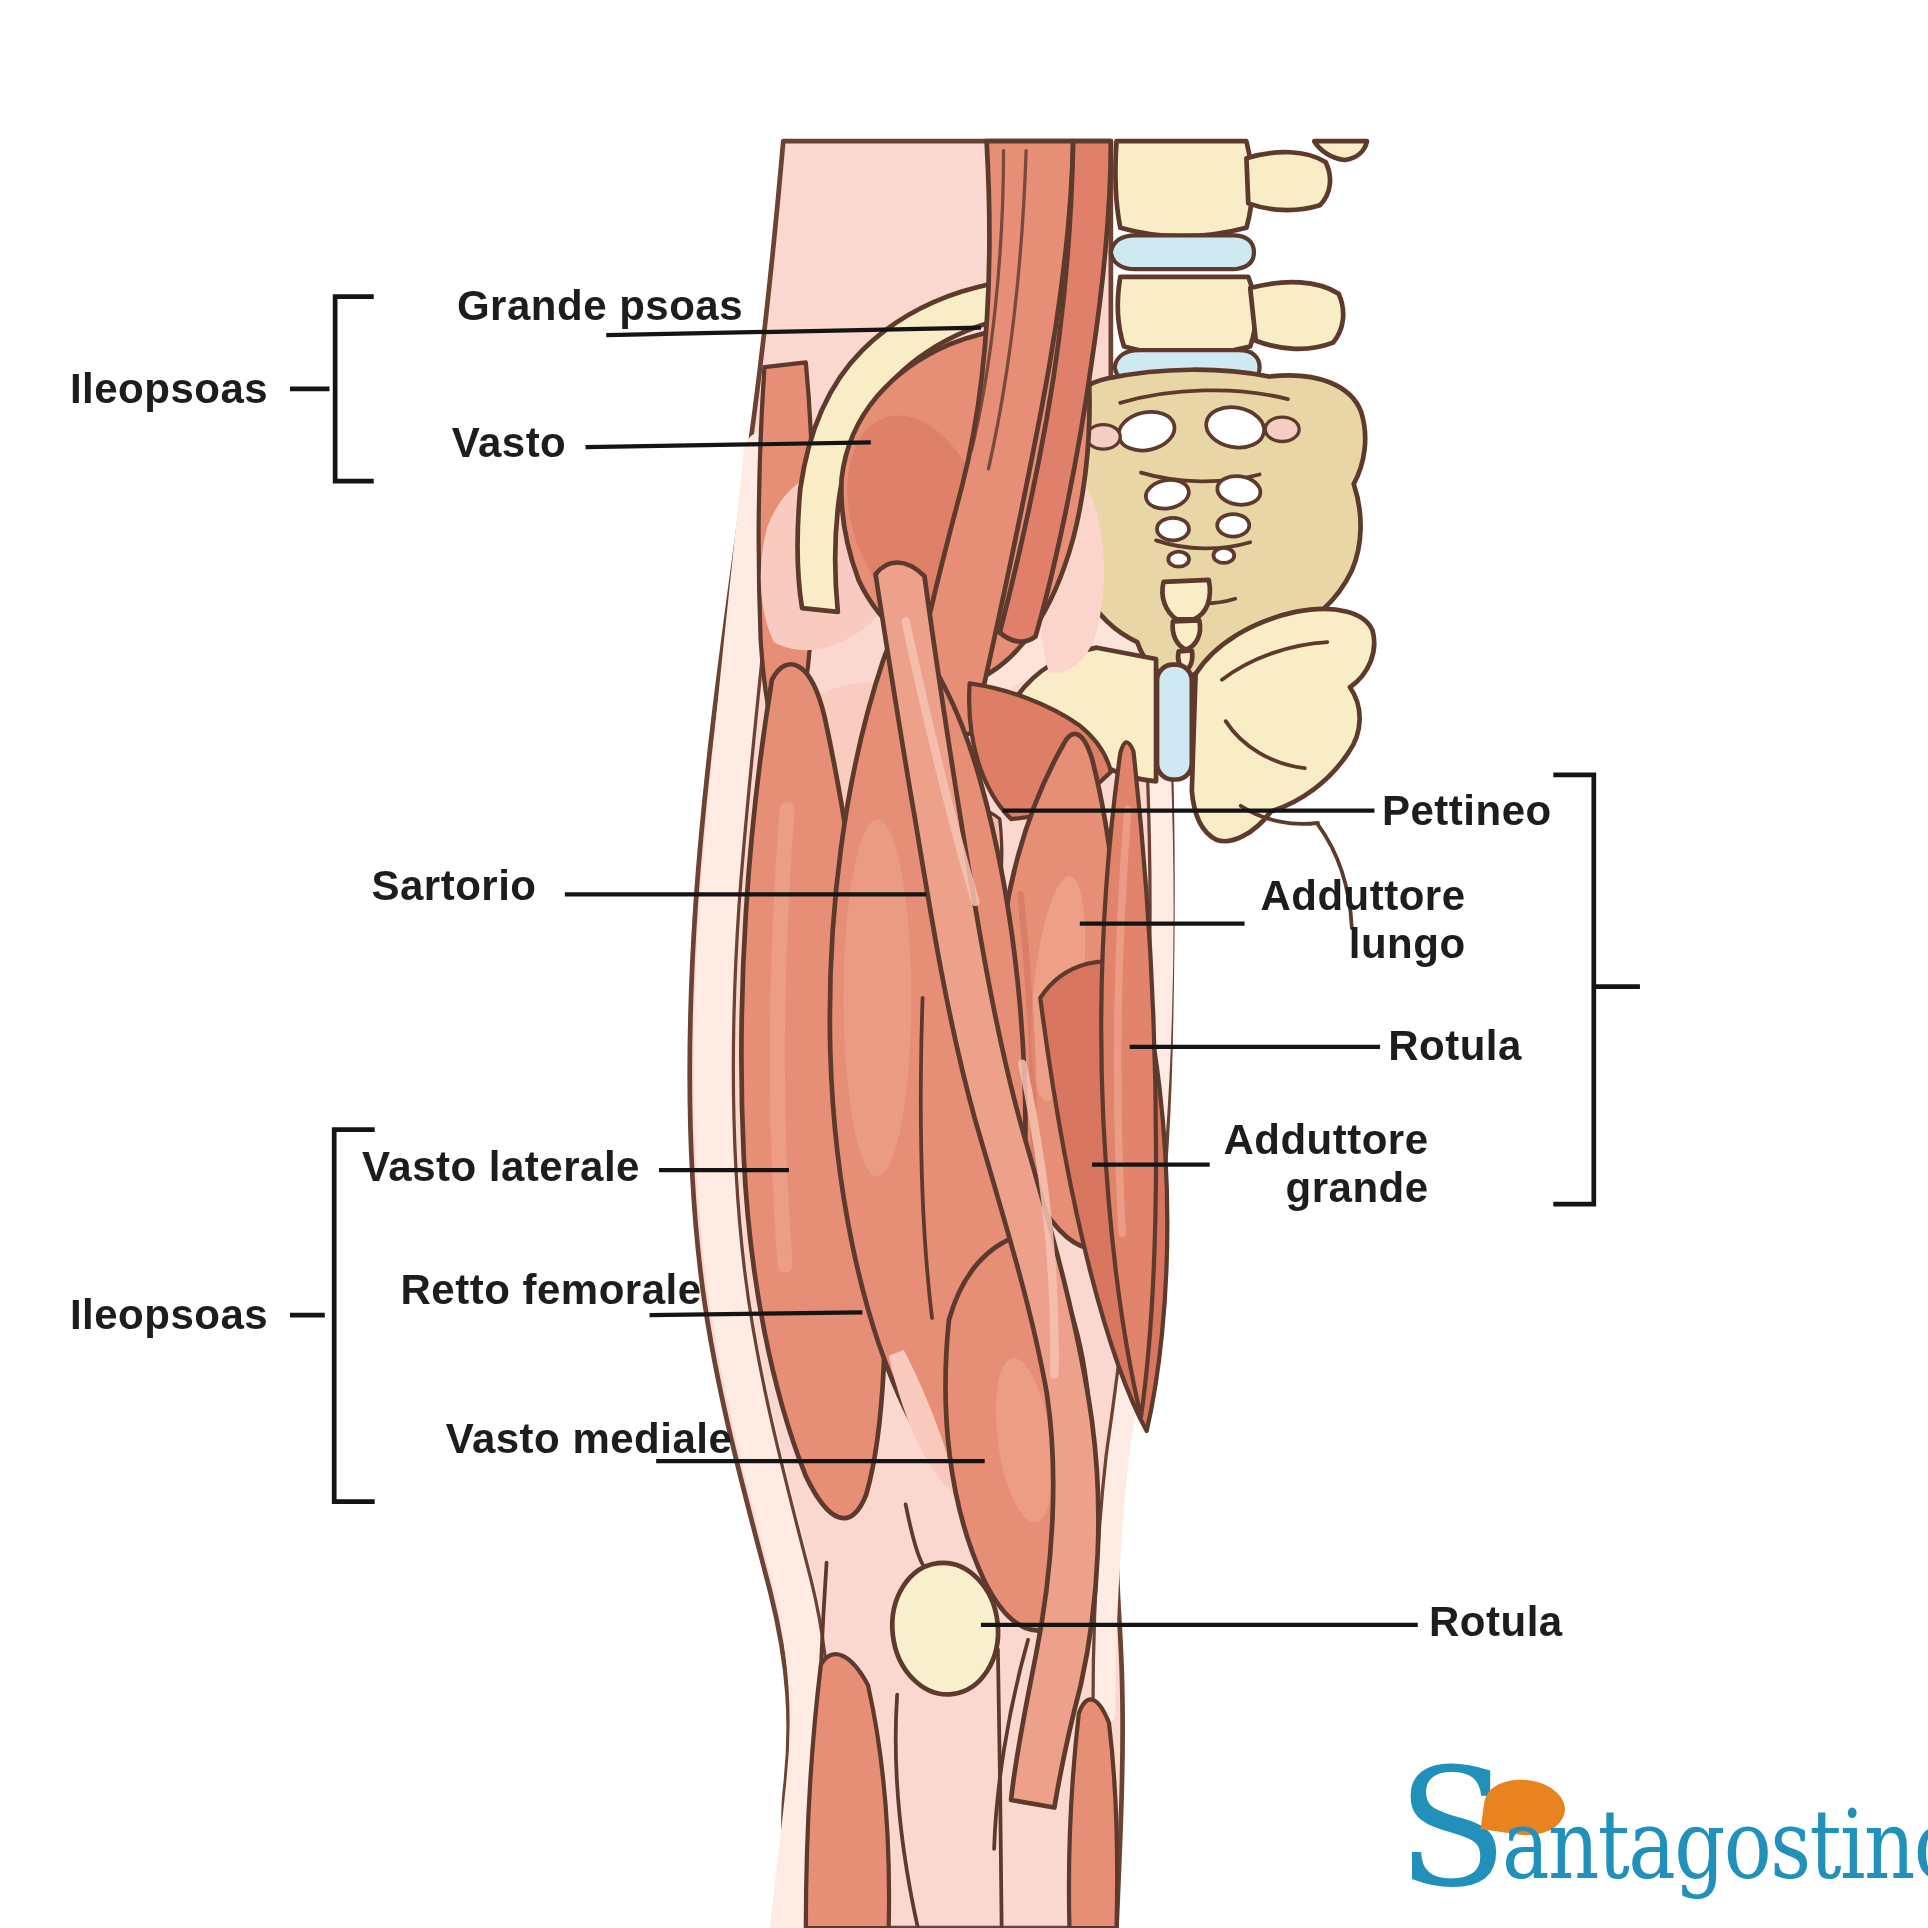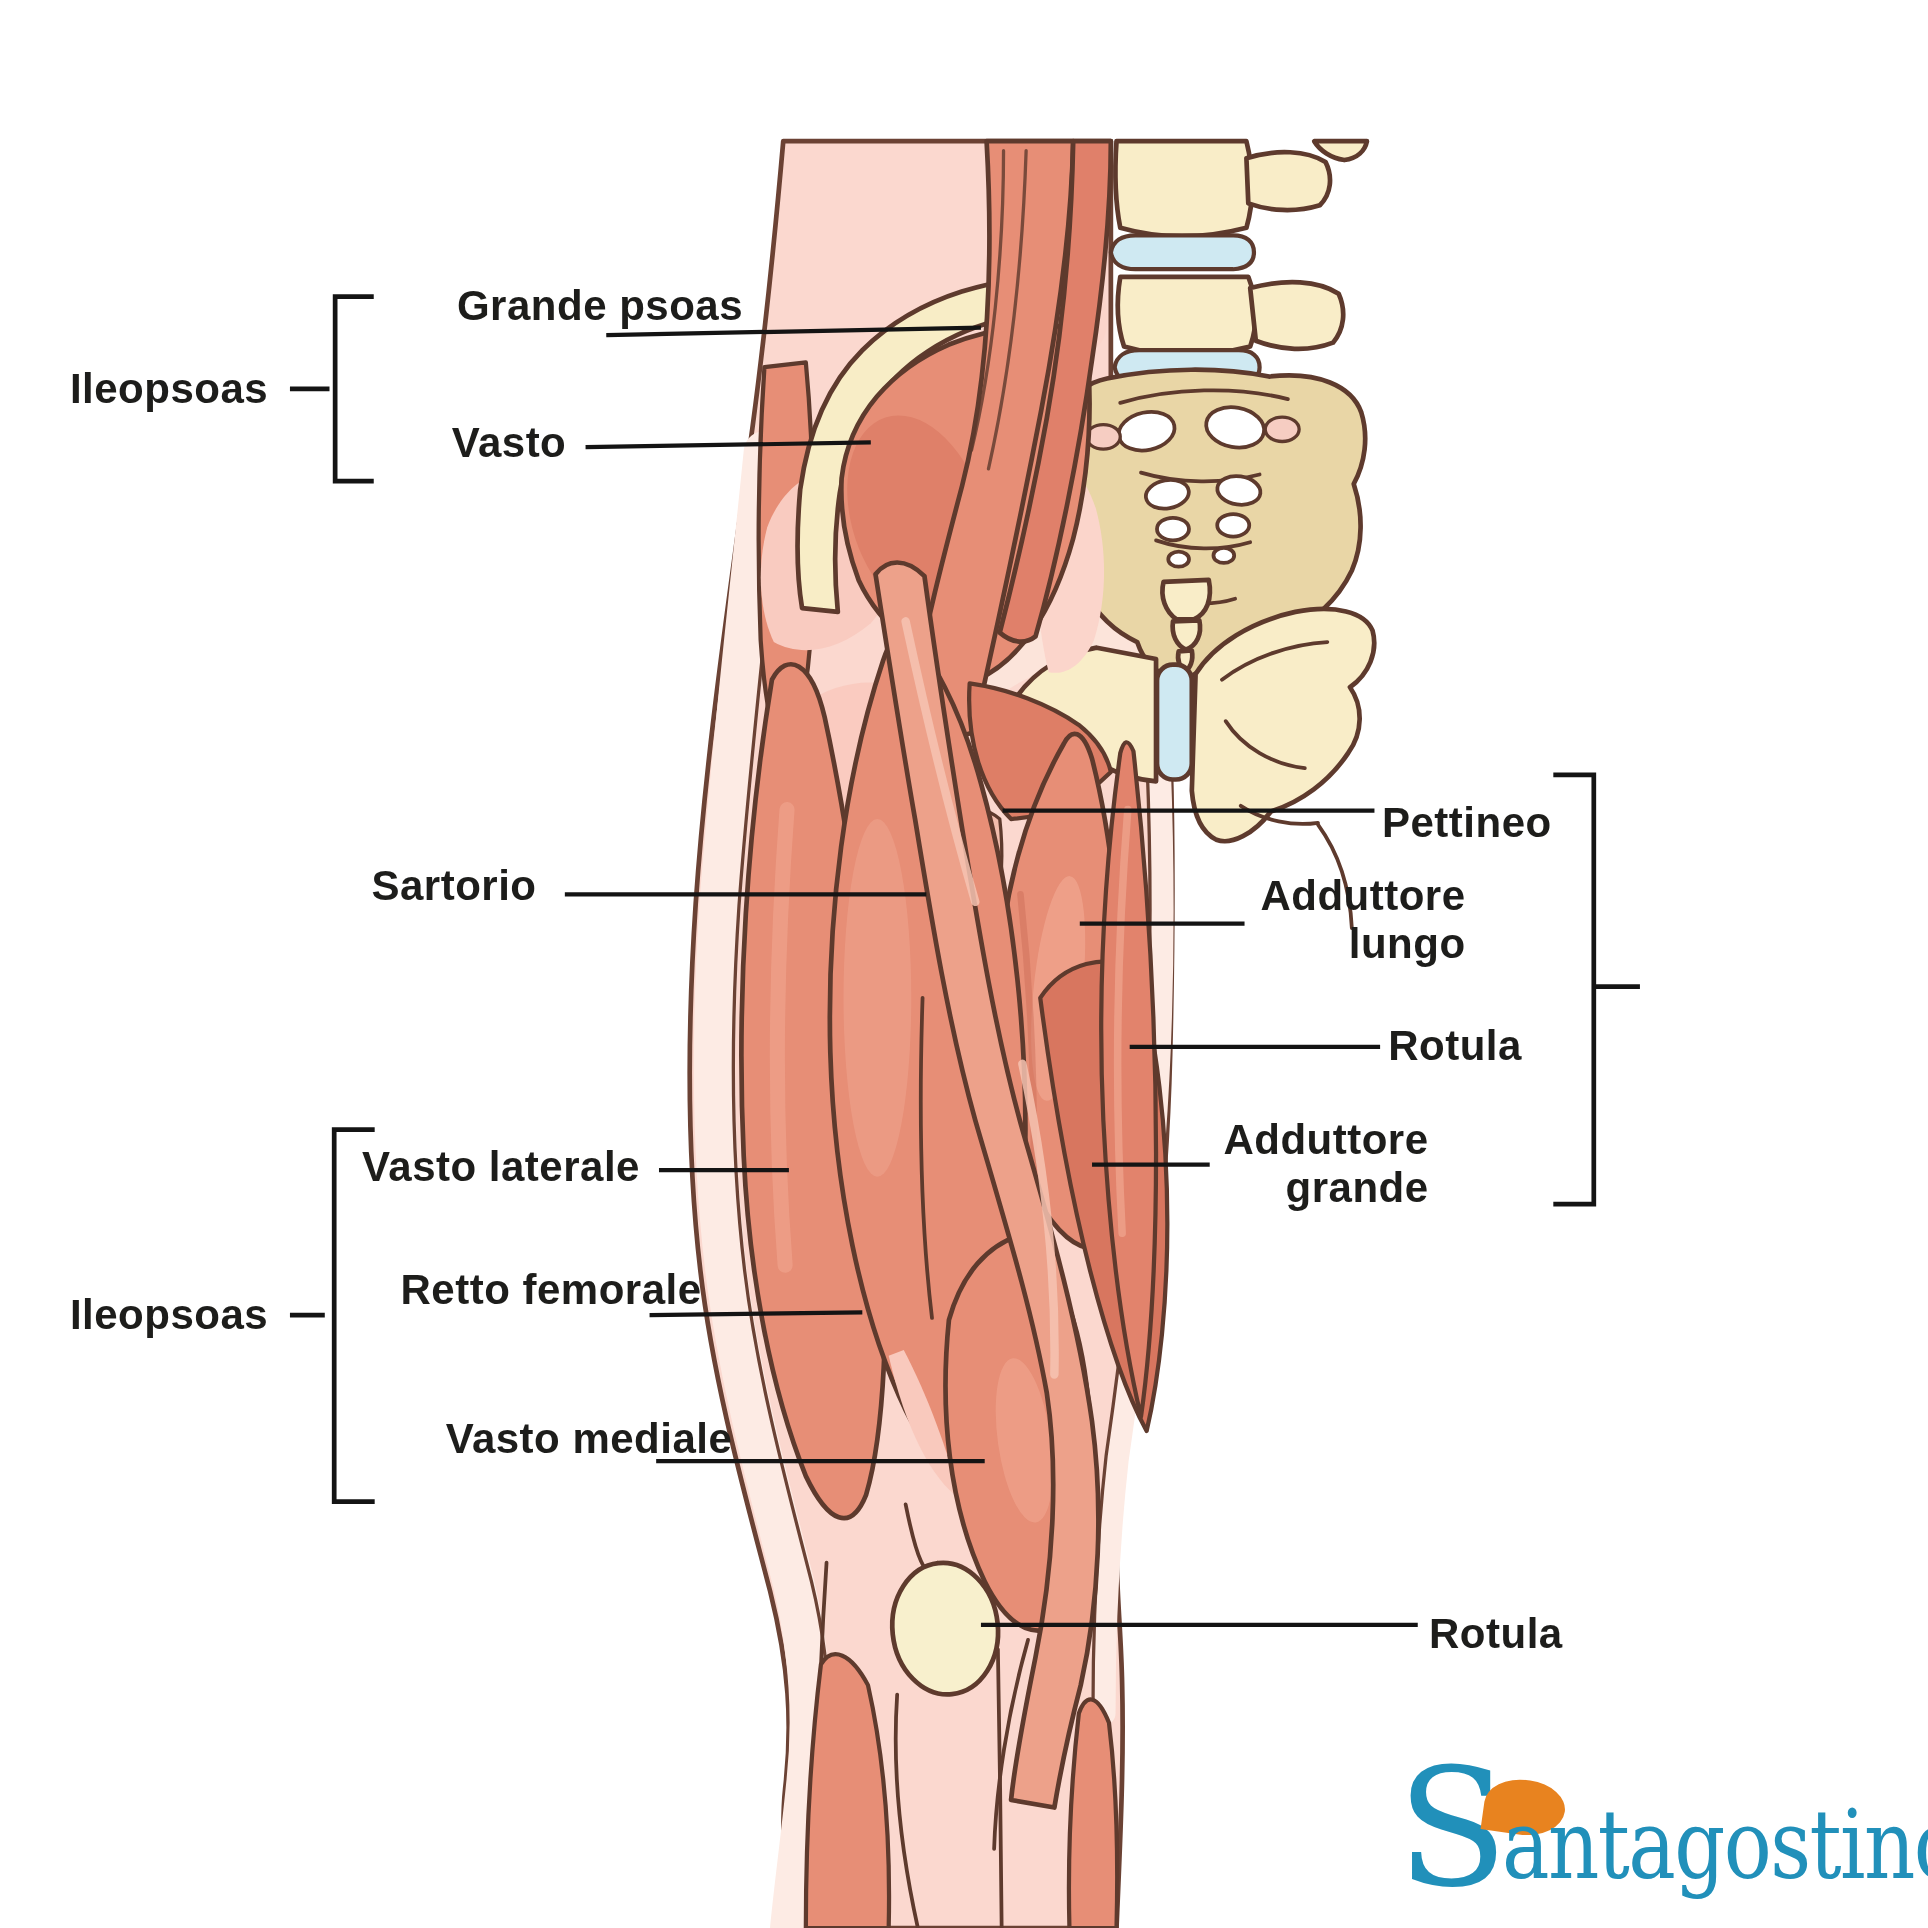--- a/index.html
+++ b/index.html
@@ -15,21 +15,21 @@
   }
   .stage svg{position:absolute;left:0;top:0;}
   .label{
     position:absolute;
     font:700 42px/48px "Liberation Sans",sans-serif;
     color:var(--label-text);
     white-space:pre-line;
     letter-spacing:0.5px;
   }
   .label.c{transform:translate(-50%,-50%);text-align:right;}
-  .label.l{transform:translateY(-50%);text-align:left;margin-top:12px;}
+  .label.l{transform:translateY(-50%);text-align:left;}
   
   .leader{stroke:var(--leader-line);stroke-width:4.5;fill:none;}
   .bracket{stroke:var(--leader-line);stroke-width:5;fill:none;}
   
   .logo{position:absolute;left:1397px;top:1742px;width:527px;height:188px;}
   .logo-s{
     position:absolute;left:0;top:5.6px;
     font:400 162px/1 "DejaVu Serif",serif;
     color:var(--logo-blue);
   }

